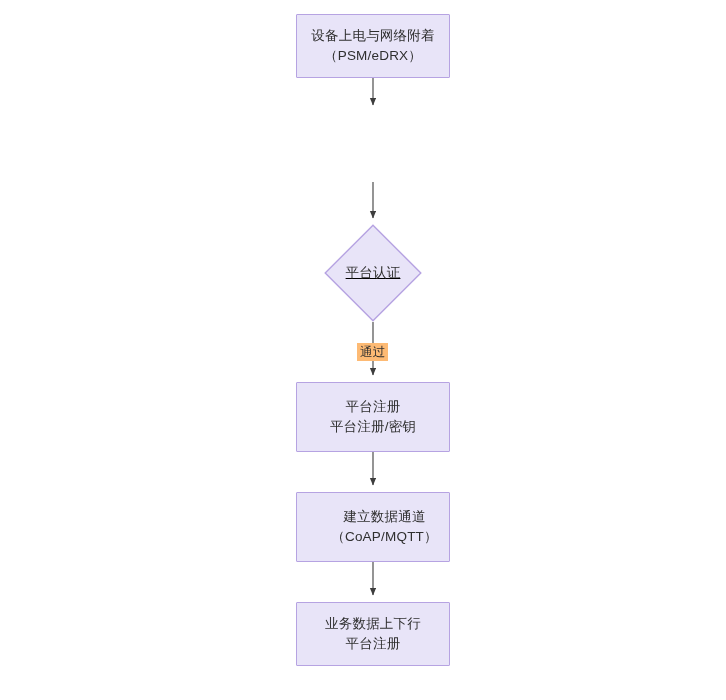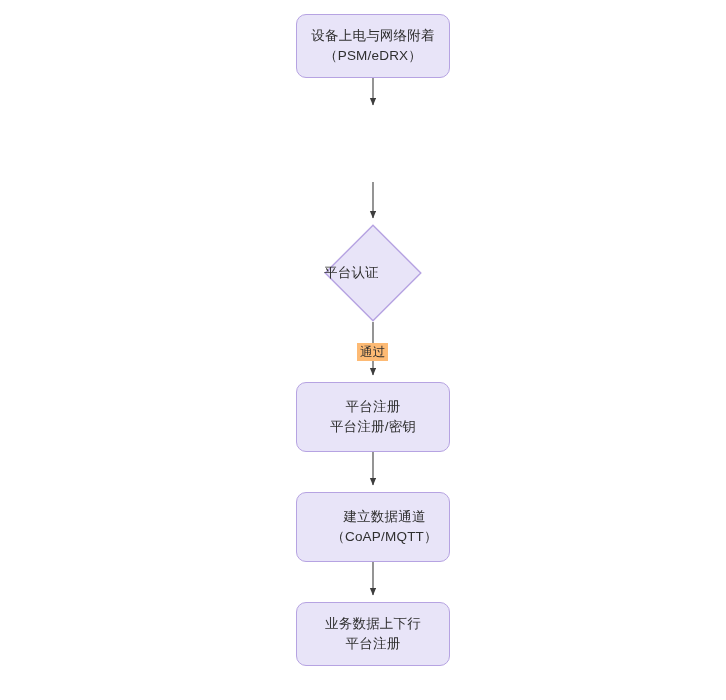--- a/index.html
+++ b/index.html
@@ -36,30 +36,32 @@
 
   
   .process-node {
     position: absolute;
     box-sizing: border-box;
     background: #e8e4f8;
     border: 1.4px solid #b6a3e2;
     display: flex;
     align-items: center;
     justify-content: center;
-    border-radius: 10px;
+    border-radius: 1px;
   }
 
   
   .decision-node {
     position: absolute;
     width: 98px;
     height: 98px;
     display: flex;
     align-items: center;
+    justify-content: center;
+    text-decoration: underline;
   }
   .decision-node .diamond-shape {
     position: absolute;
     left: 0;
     top: 0;
     width: 100%;
     height: 100%;
   }
   .decision-node .node-label {
     position: relative;

